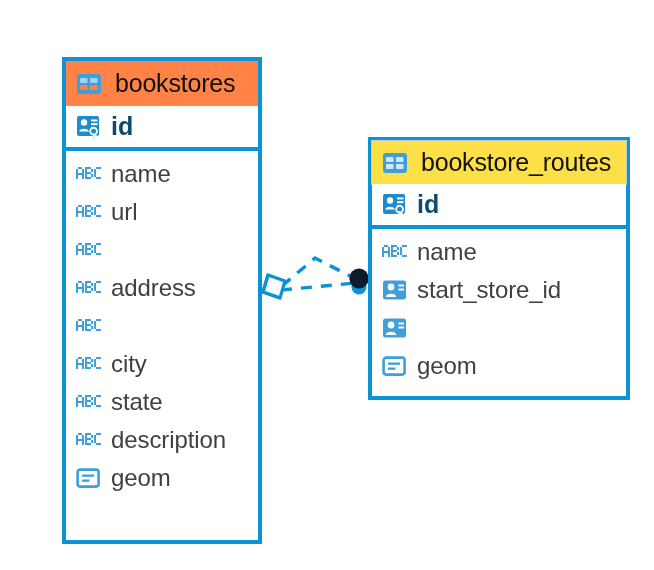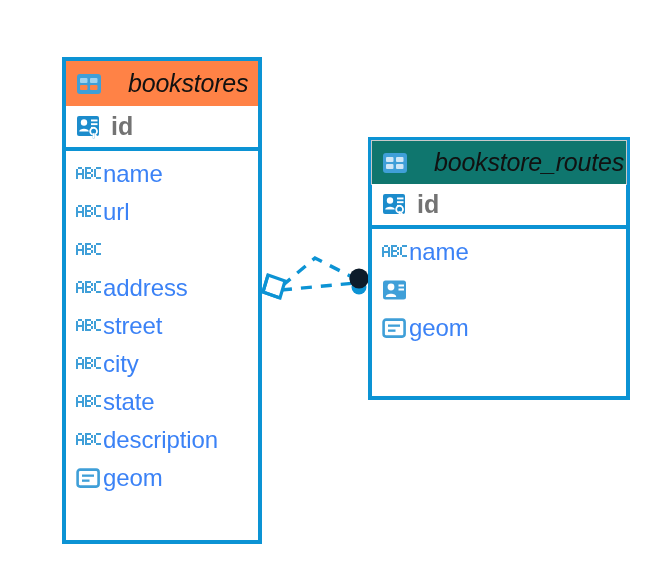--- a/index.html
+++ b/index.html
@@ -26,64 +26,63 @@
     position: absolute;
     box-sizing: border-box;
     border: 4px solid #0c93d4;
     background: #ffffff;
   }
 
   .entity-header {
     box-sizing: border-box;
     display: flex;
     align-items: center;
-    gap: 26px;
+    gap: 13px;
     padding: 4px 10px;
     height: 45px;
     font-size: 25px;
     color: #111111;
     letter-spacing: -0.2px;
-    font-style: italic;
   }
   .entity-header.accent {
     background: #ff8246;
   }
   .entity-header.neutral {
-    background: #0f766e;
+    background: #fde047;
     border: 1px solid #c9c9c9;
     margin: -1px;
   }
 
   .pk-row {
     box-sizing: border-box;
     display: flex;
     align-items: center;
     gap: 9px;
     padding: 3px 10px;
     height: 45px;
     font-size: 25px;
     font-weight: bold;
-    color: #737373;
+    color: #0c4a6e;
     border-bottom: 4px solid #0c93d4;
     background: #ffffff;
   }
 
   .entity-body {
     padding: 4px 0 6px 0;
     background: #ffffff;
   }
 
   .attr-row {
     display: flex;
     align-items: center;
-    gap: 1px;
+    gap: 9px;
     padding: 0 10px;
     height: 38px;
     font-size: 24px;
-    color: #3b82f6;
+    color: #404040;
     letter-spacing: -0.1px;
   }
 
   .attr-label, .header-label, .pk-label {
     white-space: nowrap;
   }
 
   
   .icon {
     flex: 0 0 auto;
@@ -265,21 +264,20 @@
               <rect x="15" y="2" width="2" height="3"></rect>
                 <rect x="11" y="5" width="4" height="2"></rect>
               <rect x="15" y="7" width="2" height="3"></rect>
                 <rect x="11" y="10" width="4" height="2"></rect>
               <rect x="20" y="0" width="5" height="2"></rect>
                 <rect x="18" y="2" width="2" height="8"></rect>
               <rect x="20" y="10" width="5" height="2"></rect>
             </g>
           </svg>
         </span>
-        <span class="attr-label">street</span>
       </div>
 
       <div class="attr-row">
         <span class="icon">
           <svg width="26" height="14" viewBox="0 0 26 14">
             <g fill="#3f9fd8">
               <rect x="0" y="2" width="2" height="10"></rect>
                 <rect x="2" y="0" width="4" height="2"></rect>
               <rect x="6" y="2" width="2" height="10"></rect>
                 <rect x="2" y="6" width="4" height="2"></rect>
@@ -408,31 +406,43 @@
                 <rect x="11" y="10" width="4" height="2"></rect>
               <rect x="20" y="0" width="5" height="2"></rect>
                 <rect x="18" y="2" width="2" height="8"></rect>
               <rect x="20" y="10" width="5" height="2"></rect>
             </g>
           </svg>
         </span>
         <span class="attr-label">name</span>
       </div>
 
-
       <div class="attr-row">
         <span class="icon">
           <svg width="26" height="22" viewBox="0 0 26 22">
             <rect x="1" y="1.5" width="23" height="19" rx="2.5" fill="#3f9fd8"></rect>
             <circle cx="9" cy="8" r="3.4" fill="#ffffff"></circle>
             <path d="M 3.8 18 C 3.8 13.6 14.2 13.6 14.2 18 Z" fill="#ffffff"></path>
             <rect x="16.5" y="5.5" width="5.5" height="2" fill="#ffffff"></rect>
             <rect x="16.5" y="9.5" width="5.5" height="2" fill="#ffffff"></rect>
           </svg>
         </span>
+        <span class="attr-label">start_store_id</span>
+      </div>
+
+      <div class="attr-row">
+        <span class="icon">
+          <svg width="26" height="22" viewBox="0 0 26 22">
+            <rect x="1" y="1.5" width="23" height="19" rx="2.5" fill="#3f9fd8"></rect>
+            <circle cx="9" cy="8" r="3.4" fill="#ffffff"></circle>
+            <path d="M 3.8 18 C 3.8 13.6 14.2 13.6 14.2 18 Z" fill="#ffffff"></path>
+            <rect x="16.5" y="5.5" width="5.5" height="2" fill="#ffffff"></rect>
+            <rect x="16.5" y="9.5" width="5.5" height="2" fill="#ffffff"></rect>
+          </svg>
+        </span>
       </div>
 
       <div class="attr-row">
         <span class="icon">
           <svg width="26" height="22" viewBox="0 0 26 22">
             <rect x="1.6" y="2.6" width="21" height="17" rx="2.5" fill="#ffffff" stroke="#3f9fd8" stroke-width="2.6"></rect>
             <rect x="6" y="7.5" width="12" height="2.3" fill="#3f9fd8"></rect>
             <rect x="6" y="12.5" width="7.5" height="2.3" fill="#3f9fd8"></rect>
           </svg>
         </span>

